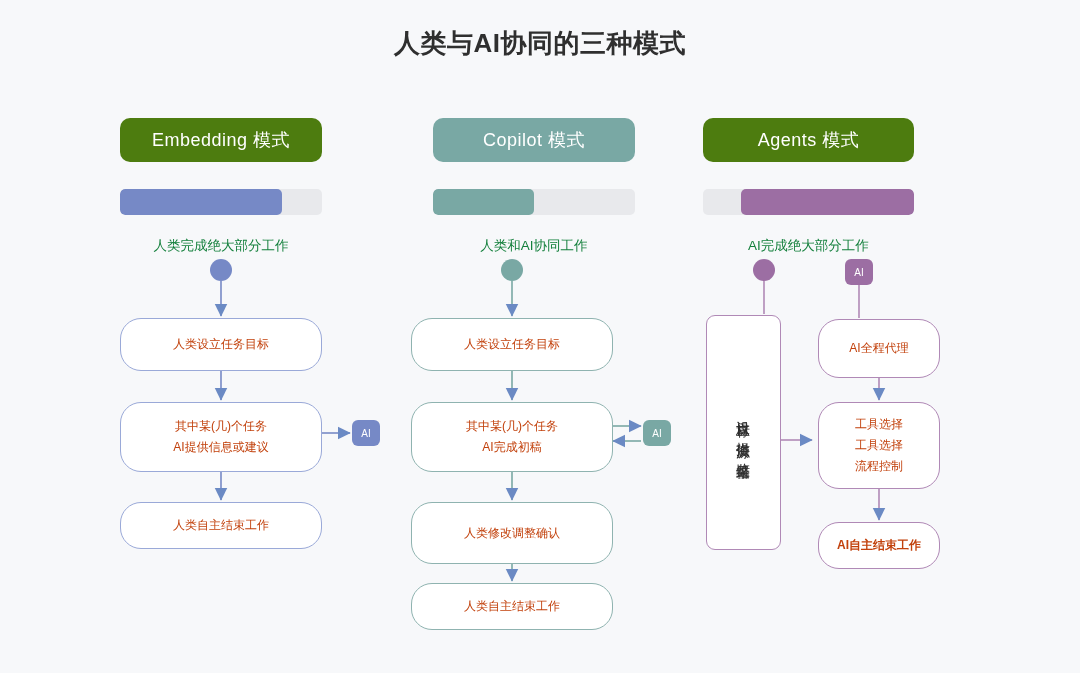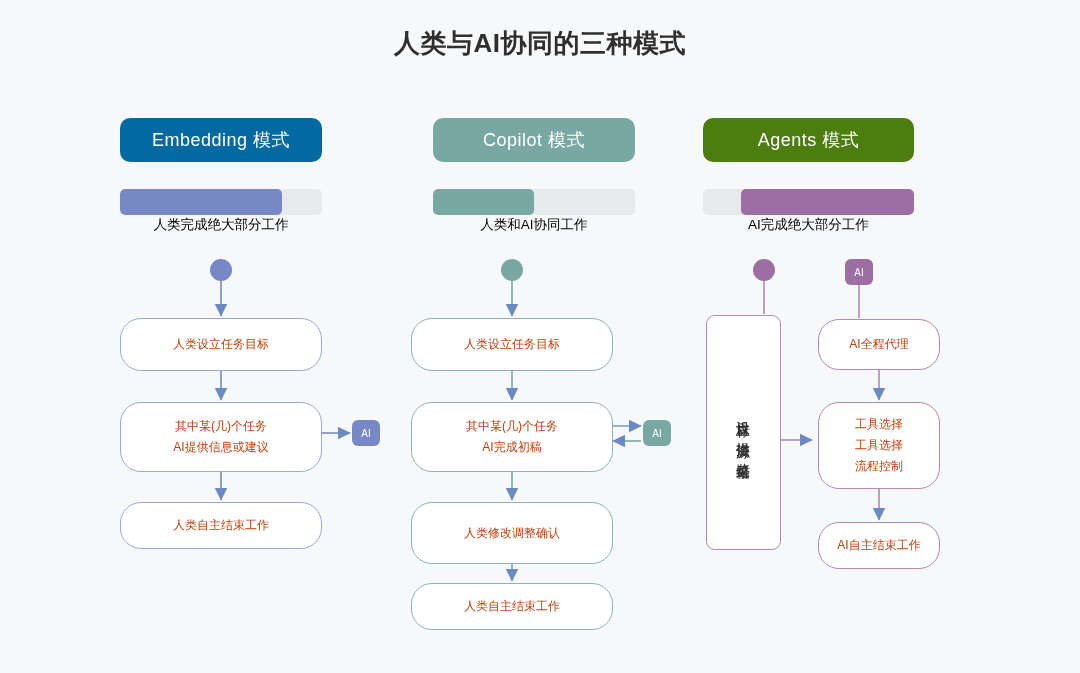--- a/index.html
+++ b/index.html
@@ -57,22 +57,22 @@
   .col3 .bar-track { width: 211px; }
   .bar-fill {
     position: absolute;
     top: 0; height: 26px;
     border-radius: 5px;
   }
   .bar-caption {
     width: 202px;
     text-align: center;
     font-size: 13.5px;
-    color: #000000;
-    margin-top: 1px;
+    color: #15803d;
+    margin-top: 22px;
   }
   .col3 .bar-caption { width: 211px; }
 
   
   .flow {
     position: absolute;
     top: 0; left: 0;
     width: 1080px; height: 673px;
     pointer-events: none;
   }
@@ -126,21 +126,21 @@
     padding: 10px 0;
   }
   svg.conn { position: absolute; top: 0; left: 0; width: 1080px; height: 673px; overflow: visible; }
 </style>
 </head>
 <body style="background: rgb(247, 248, 250);">
 
 <div id="page-title">人类与AI协同的三种模式</div>
 
 <div class="column col1">
-  <div class="mode-pill" style="background: #0369a1;">Embedding 模式</div>
+  <div class="mode-pill" style="background: #4d7c0f;">Embedding 模式</div>
   <div class="bar-track" style="background: rgb(232, 233, 236);">
     <div class="bar-fill" style="background: rgb(118, 137, 198); left: 0%; width: 80%;"></div>
   </div>
   <div class="bar-caption">人类完成绝大部分工作</div>
 </div>
 
 <div class="column col2">
   <div class="mode-pill" style="background: rgb(121, 168, 164);">Copilot 模式</div>
   <div class="bar-track" style="background: rgb(232, 233, 236);">
     <div class="bar-fill" style="background: rgb(121, 168, 164); left: 0%; width: 50%;"></div>
@@ -214,25 +214,25 @@
     <span>人类修改调整确认</span>
   </div>
   <div class="node teal" style="left:411px; top:583px; width:202px; height:47px;">
     <span>人类自主结束工作</span>
   </div>
 
   <div class="vnode" style="left:706px; top:315px; width:75px; height:235px;">
     <span>设立目标 提供资源 监督结果</span>
   </div>
 
-  <div class="node purple" style="left:818px; top:319px; width:122px; height:51px;">
+  <div class="node purple" style="left:818px; top:319px; width:122px; height:59px;">
     <span>AI全程代理</span>
   </div>
   <div class="node purple" style="left:818px; top:402px; width:122px; height:87px;">
     <span>工具选择</span>
     <span>工具选择</span>
     <span>流程控制</span>
   </div>
-  <div class="node purple" style="left:818px; top:522px; width:122px; height:47px;">
+  <div class="node purple" style="left:818px; top:522px; width:122px; height:47px;font-weight:bold;">
     <span>AI自主结束工作</span>
   </div>
 
 </div>
 
 </body></html>

